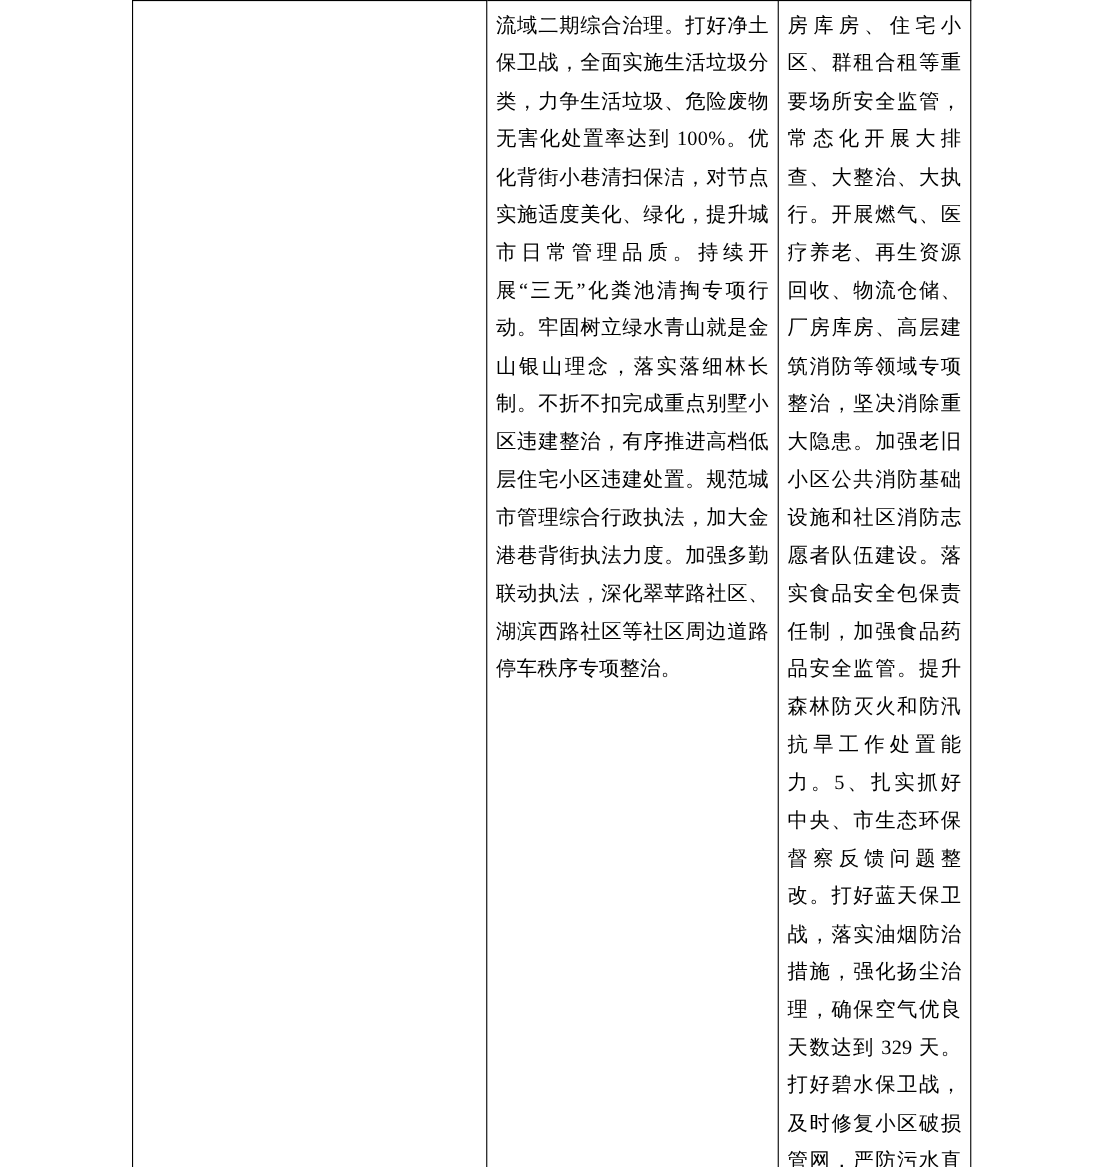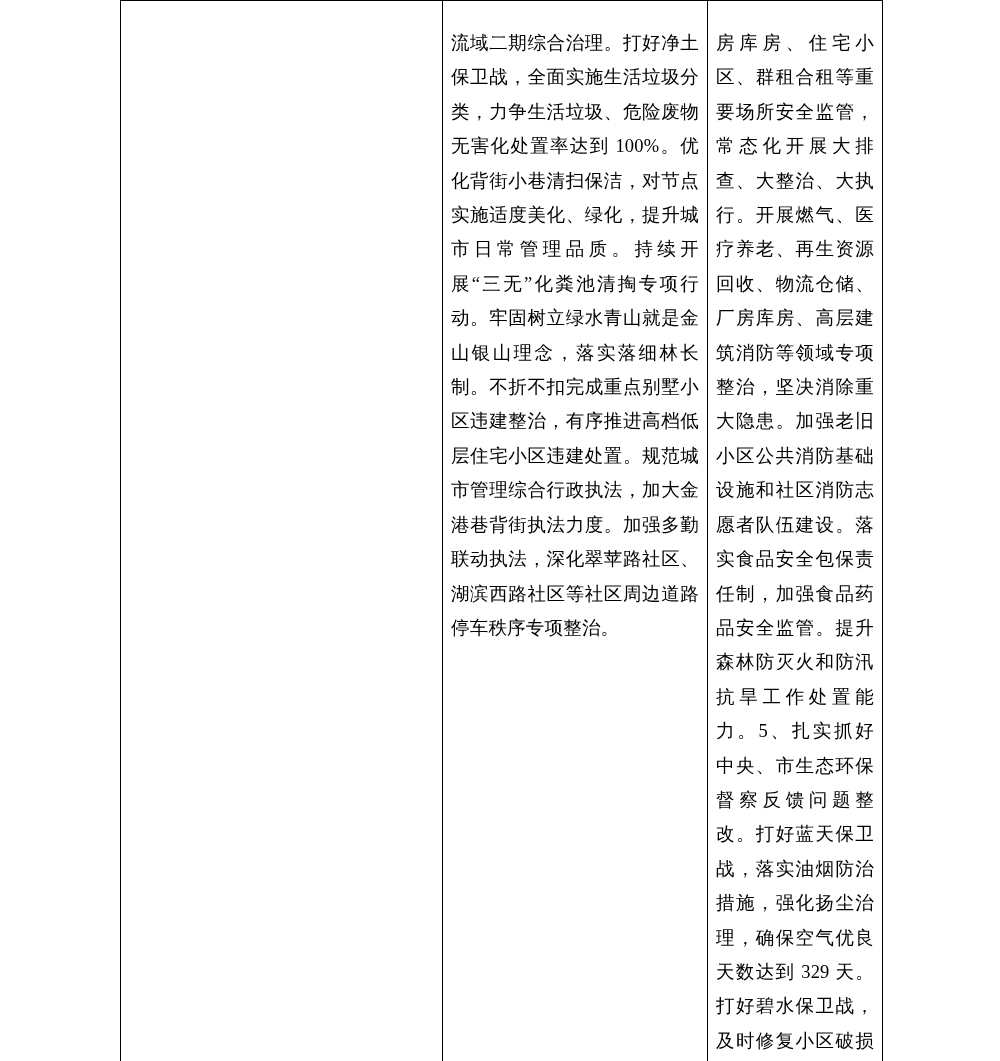--- a/index.html
+++ b/index.html
@@ -40,21 +40,20 @@
   .cell-text {
     font-family: "Liberation Serif", "DejaVu Serif", serif;
     font-size: 18.5px;
     line-height: 1.86;
     color: #000000;
     text-align: justify;
     text-justify: inter-ideograph;
     letter-spacing: 0.2px;
     word-break: break-all;
     white-space: pre-wrap;
-    margin-top: 19px;
   }
   .cell-right .cell-text {
     font-size: 18.5px;
     line-height: 1.86;
   }
   .blank-cell { height: 1059px; }
 </style>
 </head>
 <body>
 

